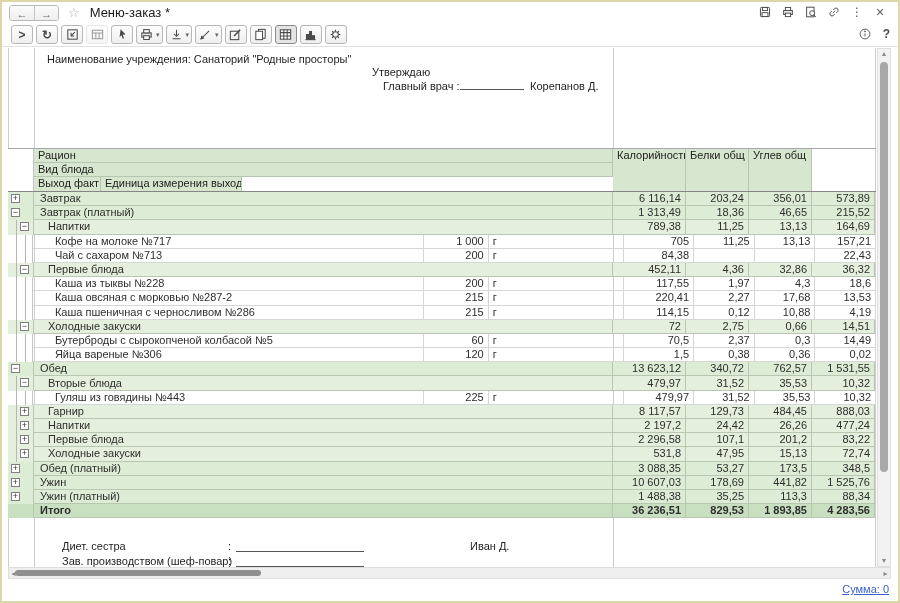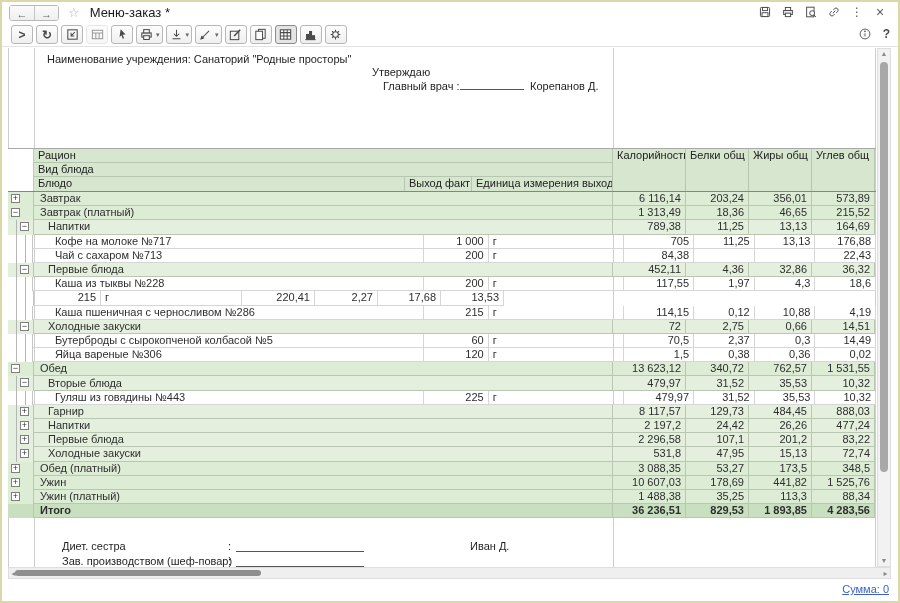--- a/index.html
+++ b/index.html
@@ -260,28 +260,26 @@
     <div class="thead">
       <div class="hgutter"></div>
       <div class="hstack">
         <div class="hrow">
             <div class="hcell hc-full">Рацион</div>
           </div>
         <div class="hrow">
             <div class="hcell hc-full">Вид блюда</div>
           </div>
         <div class="hrow">
-          <div class="hcell hc-dish">Блюдо</div>
           <div class="hcell hc-out">Выход факт</div>
           <div class="hcell hc-unit">Единица измерения выхода</div>
         </div>
       </div>
       <div class="hcell hnum hc-cal">Калорийность</div>
       <div class="hcell hnum">Белки общ</div>
-      <div class="hcell hnum">Жиры общ</div>
       <div class="hcell hnum">Углев общ</div>
     </div>
     <div id="grid-rows">
         <div class="trow group1">
           <div class="cell gutter">
             <span class="expander e1">+</span>
           </div>
           <div class="cell wide-label">Завтрак</div>
           <div class="cell num cal">6 116,14</div>
           <div class="cell num">203,24</div>
@@ -313,21 +311,21 @@
           <div class="cell gutter">
             <span class="treeline l1"></span>
             <span class="treeline l2"></span>
           </div>
           <div class="cell w-label">Кофе на молоке №717</div>
           <div class="cell out">1 000</div>
           <div class="cell unit">г</div>
           <div class="cell num cal">705</div>
           <div class="cell num">11,25</div>
           <div class="cell num">13,13</div>
-          <div class="cell num">176,88</div>
+          <div class="cell num">157,21</div>
         </div>
         <div class="trow item">
           <div class="cell gutter">
             <span class="treeline l1"></span>
             <span class="treeline l2"></span>
           </div>
           <div class="cell w-label">Чай с сахаром №713</div>
           <div class="cell out">200</div>
           <div class="cell unit">г</div>
           <div class="cell num cal">84,38</div>
@@ -357,20 +355,21 @@
           <div class="cell num cal">117,55</div>
           <div class="cell num">1,97</div>
           <div class="cell num">4,3</div>
           <div class="cell num">18,6</div>
         </div>
         <div class="trow item">
           <div class="cell gutter">
             <span class="treeline l1"></span>
             <span class="treeline l2"></span>
           </div>
+          <div class="cell w-label">Каша овсяная с морковью №287-2</div>
           <div class="cell out">215</div>
           <div class="cell unit">г</div>
           <div class="cell num cal">220,41</div>
           <div class="cell num">2,27</div>
           <div class="cell num">17,68</div>
           <div class="cell num">13,53</div>
         </div>
         <div class="trow item">
           <div class="cell gutter">
             <span class="treeline l1"></span>

